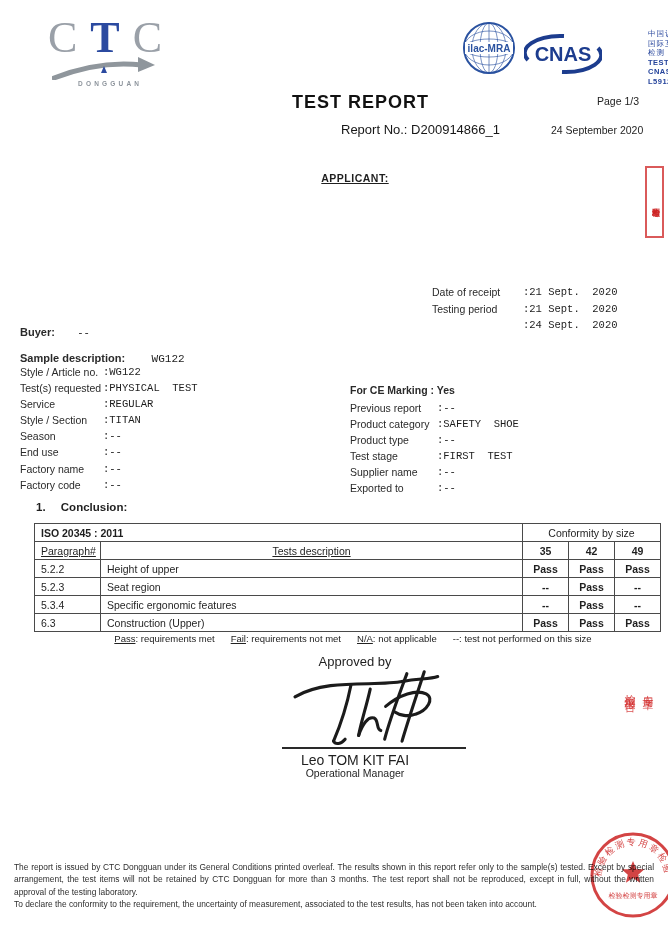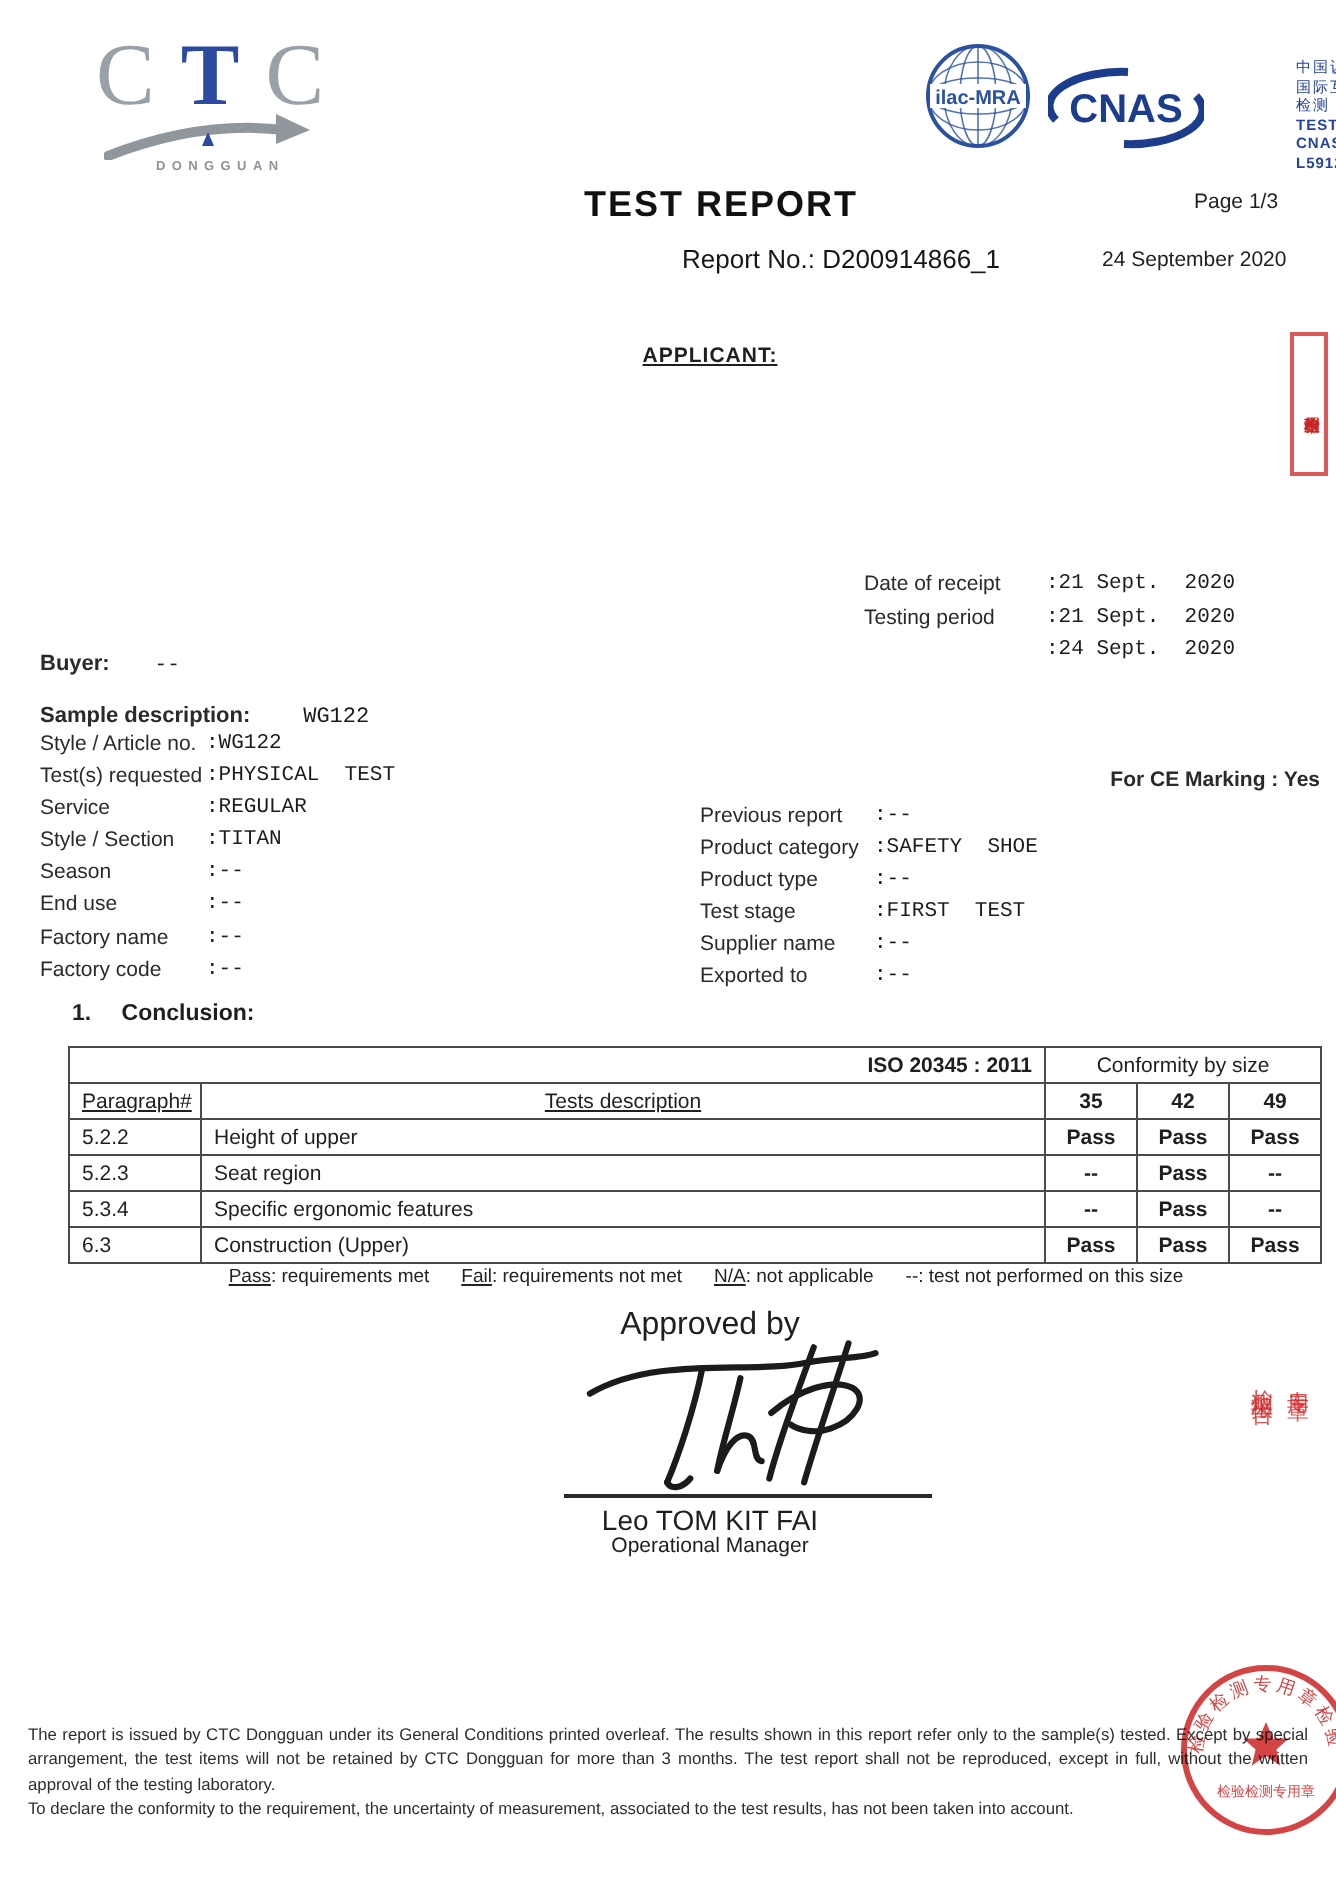--- a/index.html
+++ b/index.html
@@ -4,21 +4,21 @@
 <style>
   html,body { margin:0; padding:0; background:#e8e8e8; }
   .page {
     position:relative; width:668px; height:940px; margin:0 auto;
     background:#ffffff; overflow:hidden;
     font-family:"Liberation Sans", sans-serif; color:#1f1f1f;
   }
   .abs { position:absolute; }
   .lbl { font-size:10.5px; color:#2a2a2a; }
   .val { font-family:"Liberation Mono","DejaVu Sans Mono",monospace; font-size:10.5px; white-space:pre; color:#1c1c1c; }
-  .bold { font-weight:bold;text-align:right; }
+  .bold { font-weight:bold; }
   .u { text-decoration:underline; }
   .center { text-align:center; }
 
   
   .ctc-letters { display:flex; gap:13px; font-family:"Liberation Serif","DejaVu Serif",serif; }
   .ctc-c { font-size:44px; line-height:44px; color:#9aa0a8; }
   .ctc-t { font-size:44px; line-height:44px; color:#2b4aa0; font-weight:bold; }
   .ctc-city { font-size:6.5px; letter-spacing:3.2px; color:#8d949c; font-weight:bold; }
 
   .accred { color:#24439b; font-size:7.5px; line-height:9.5px; letter-spacing:1px;padding-left:48px; }
@@ -250,21 +250,21 @@
   </tbody>
     </table>
 
   <div class="abs legend" style="left:0; top:633px; width:668px;padding-left:19px;">
     <span><span class="u">Pass</span><span>: requirements met</span></span>
     <span><span class="u">Fail</span><span>: requirements not met</span></span>
     <span><span class="u">N/A</span><span>: not applicable</span></span>
     <span><span>--</span><span>: test not performed on this size</span></span>
   </div>
 
-  <div class="abs center" style="left:255px; top:654px; width:200px; font-size:16px;">Approved by</div>
+  <div class="abs center" style="left:255px; top:654px; width:200px; font-size:13px;">Approved by</div>
 
   <svg class="abs" style="left:287px; top:664px;" width="178" height="82" viewBox="0 0 180 85">
     <g stroke="#1b1b1b" stroke-width="3.2" fill="none" stroke-linecap="round">
       <path d="M6,34 C40,14 90,24 118,18 C134,15 146,16 154,13"></path>
       <path d="M64,22 C60,42 52,66 46,80"></path>
       <path d="M46,80 C48,84 54,83 58,78"></path>
       <path d="M84,26 C80,44 74,62 72,74"></path>
       <path d="M72,74 C76,62 82,54 88,56 C93,58 90,68 95,69"></path>
       <path d="M122,10 C114,32 104,58 99,78"></path>
       <path d="M100,44 C114,32 132,26 142,31 C151,36 143,48 131,52 C123,55 114,53 110,50"></path>

